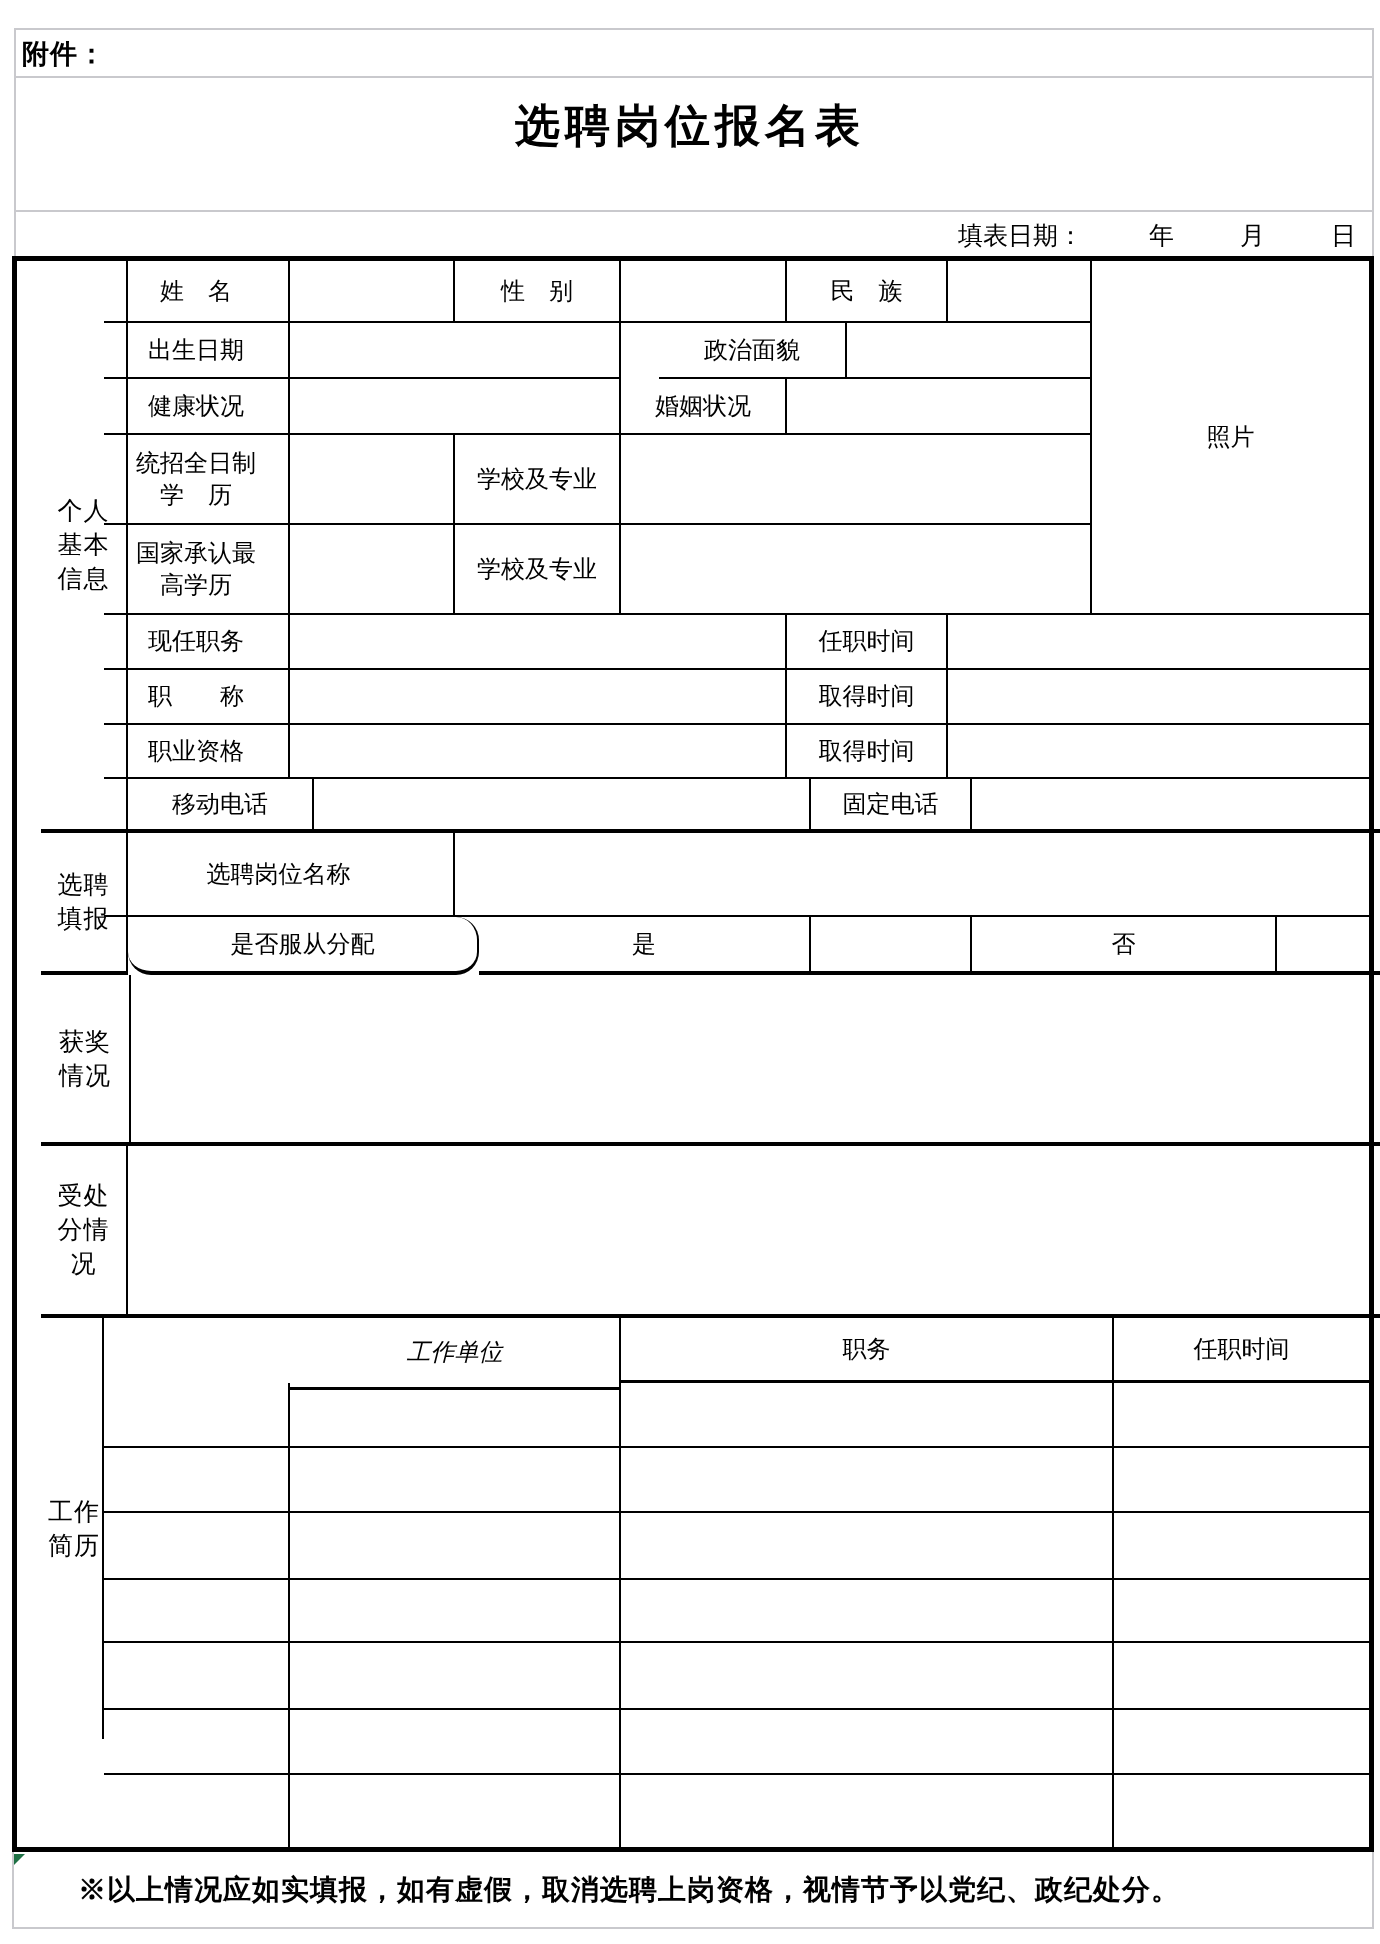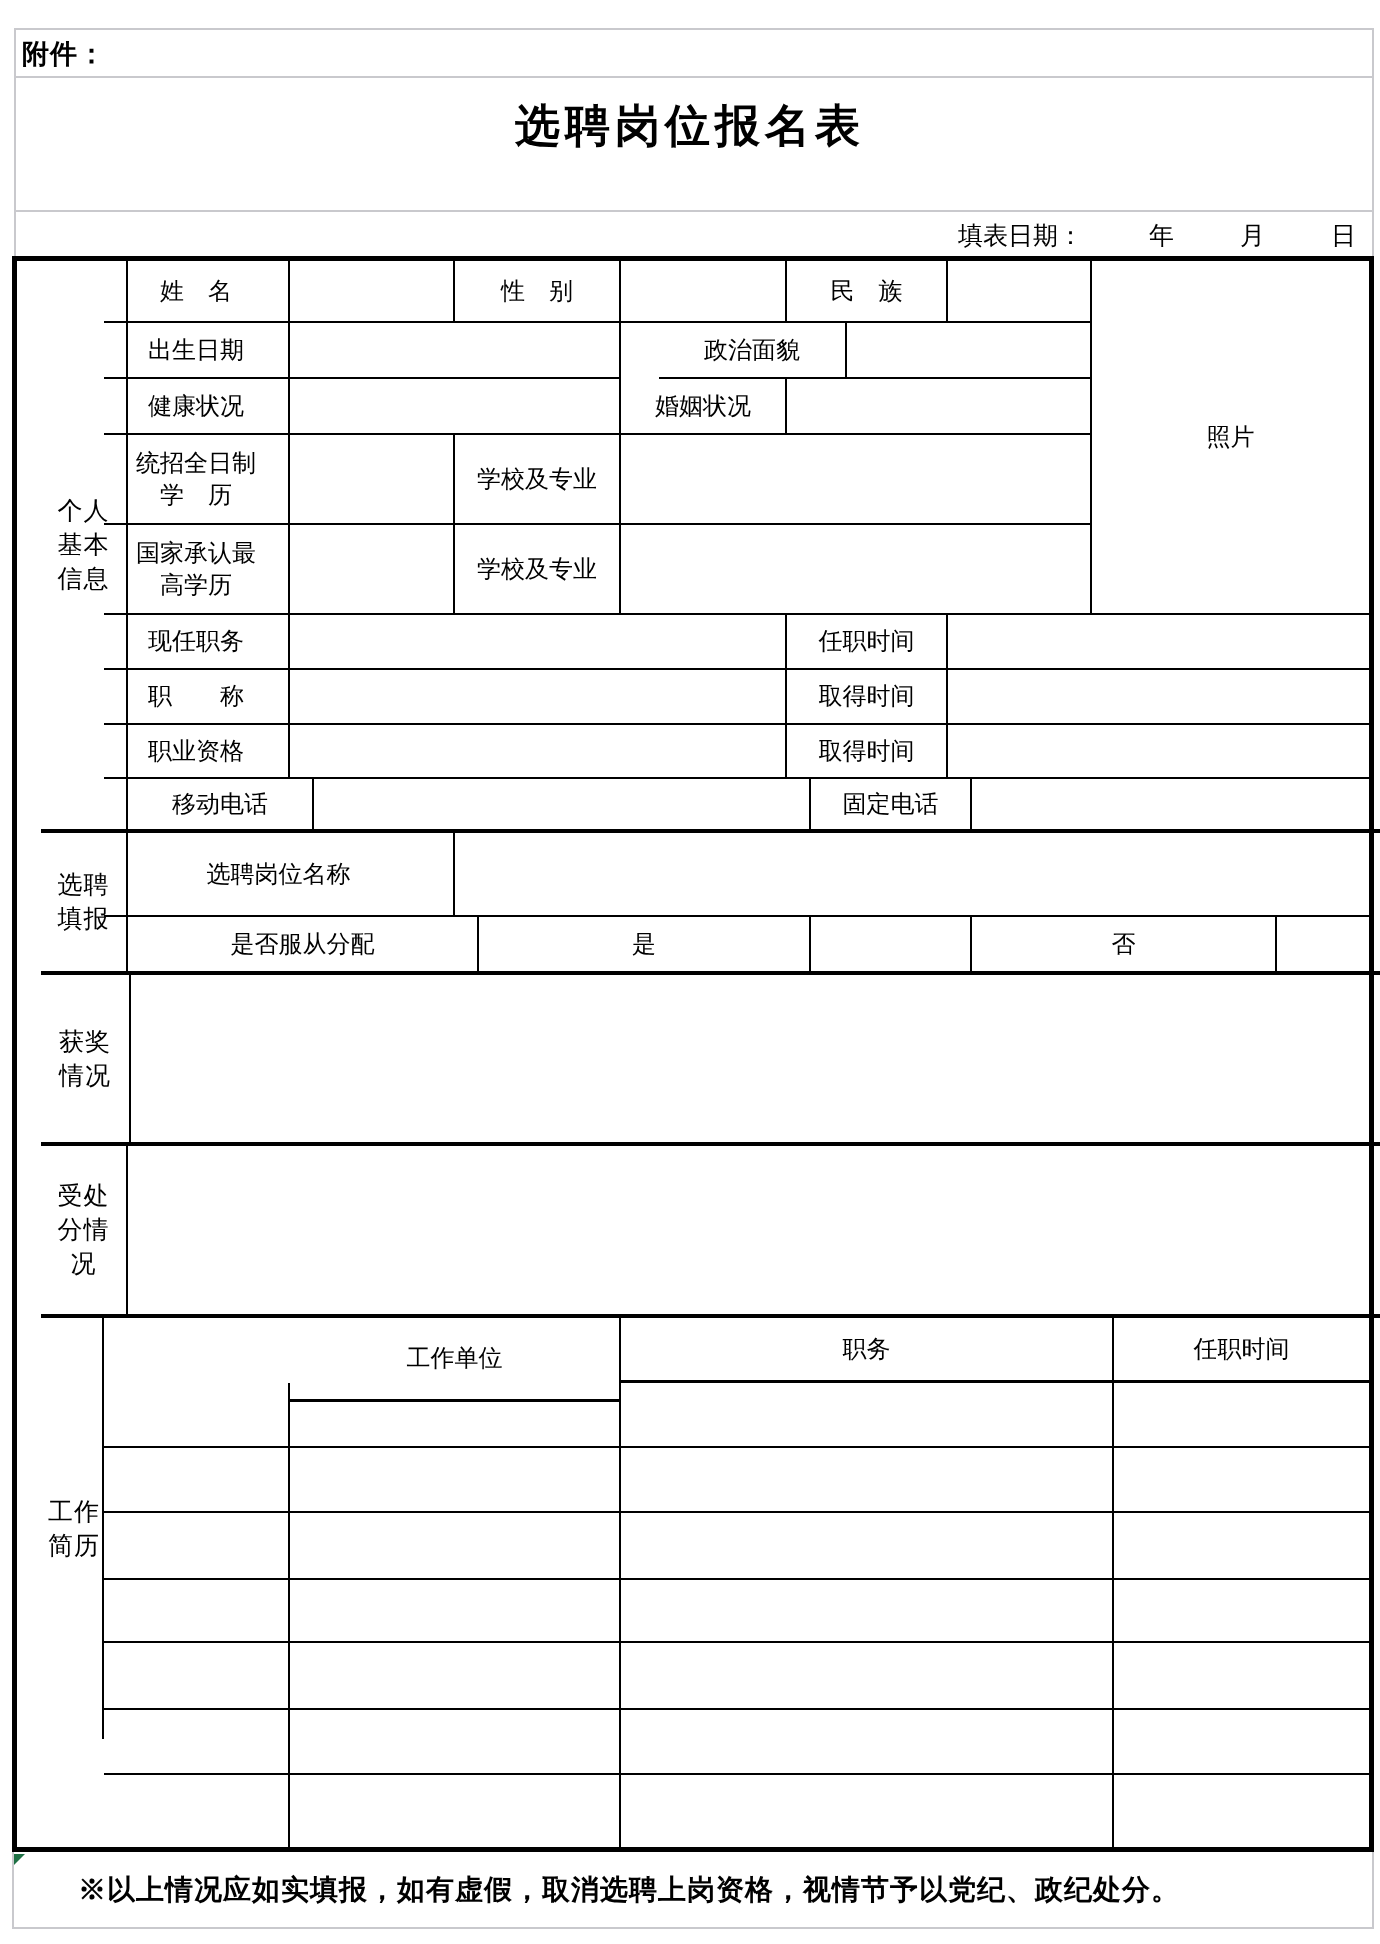--- a/index.html
+++ b/index.html
@@ -129,31 +129,31 @@
   <div class="cell br0" style="left:931px;top:464px;width:421px;height:54px;"></div>
 
   <div class="cell bb4" style="left:87px;top:518px;width:186px;height:54px;">移动电话</div>
   <div class="cell bb4" style="left:273px;top:518px;width:497px;height:54px;"></div>
   <div class="cell bb4" style="left:770px;top:518px;width:161px;height:54px;">固定电话</div>
   <div class="cell br0 bb4" style="left:931px;top:518px;width:421px;height:54px;"></div>
 
   <div class="cell" style="left:87px;top:572px;width:351px;height:84px;">选聘岗位名称</div>
   <div class="cell br0" style="left:438px;top:572px;width:914px;height:84px;"></div>
 
-  <div class="cell bb4" style="left:87px;top:656px;width:351px;height:58px;">是否服从分配</div>
+  <div class="cell bb4" style="left:87px;top:656px;width:351px;height:58px;border-radius:23px;">是否服从分配</div>
   <div class="cell bb4" style="left:438px;top:656px;width:332px;height:58px;">是</div>
   <div class="cell bb4" style="left:770px;top:656px;width:161px;height:58px;"></div>
   <div class="cell bb4" style="left:931px;top:656px;width:305px;height:58px;">否</div>
   <div class="cell br0 bb4" style="left:1236px;top:656px;width:116px;height:58px;"></div>
 
   <div class="cell br0 bb4" style="left:87px;top:714px;width:1265px;height:171px;"></div>
 
   <div class="cell br0 bb4" style="left:87px;top:885px;width:1265px;height:172px;"></div>
 
-  <div class="cell bb3" style="left:273px;top:1057px;width:331px;height:84px;">工作单位</div>
+  <div class="cell bb3" style="left:273px;top:1057px;width:331px;height:72px;font-style:italic;">工作单位</div>
   <div class="cell bb3" style="left:604px;top:1057px;width:493px;height:65px;">职务</div>
   <div class="cell br0 bb3" style="left:1097px;top:1057px;width:255px;height:65px;">任职时间</div>
 
   <div class="cell" style="left:87px;top:1122px;width:186px;height:65px;"></div>
   <div class="cell" style="left:273px;top:1122px;width:331px;height:65px;"></div>
   <div class="cell" style="left:604px;top:1122px;width:493px;height:65px;"></div>
   <div class="cell br0" style="left:1097px;top:1122px;width:255px;height:65px;"></div>
 
   <div class="cell" style="left:87px;top:1187px;width:186px;height:65px;"></div>
   <div class="cell" style="left:273px;top:1187px;width:331px;height:65px;"></div>

